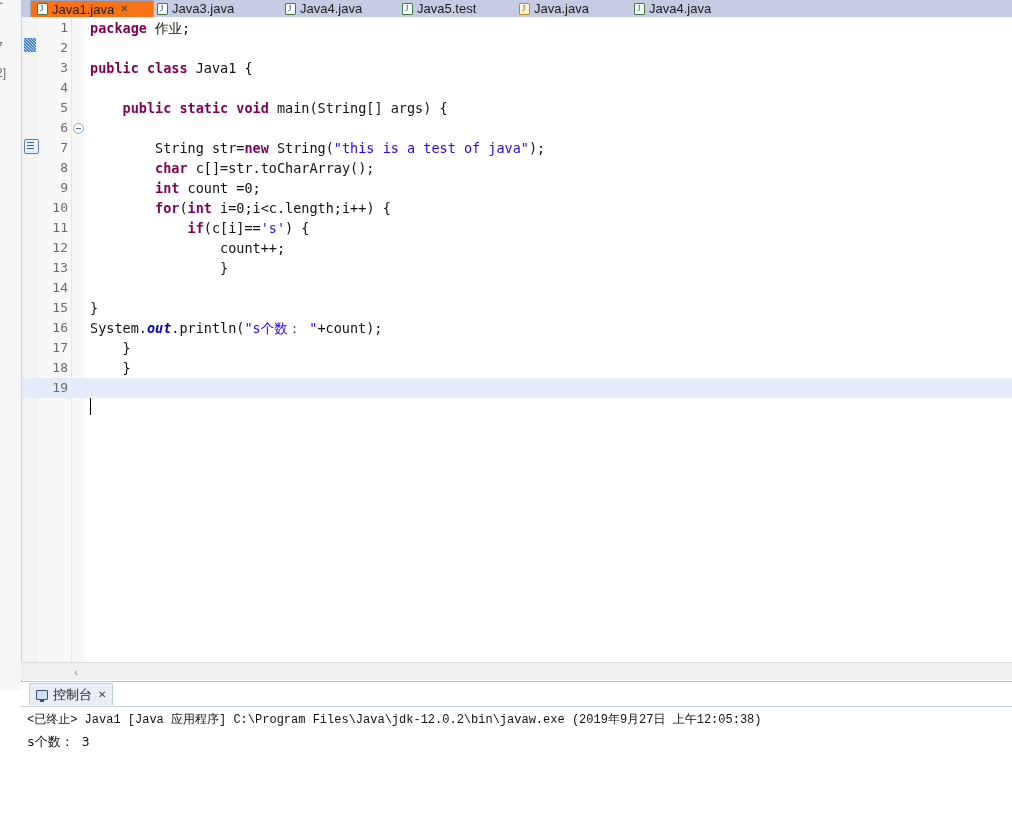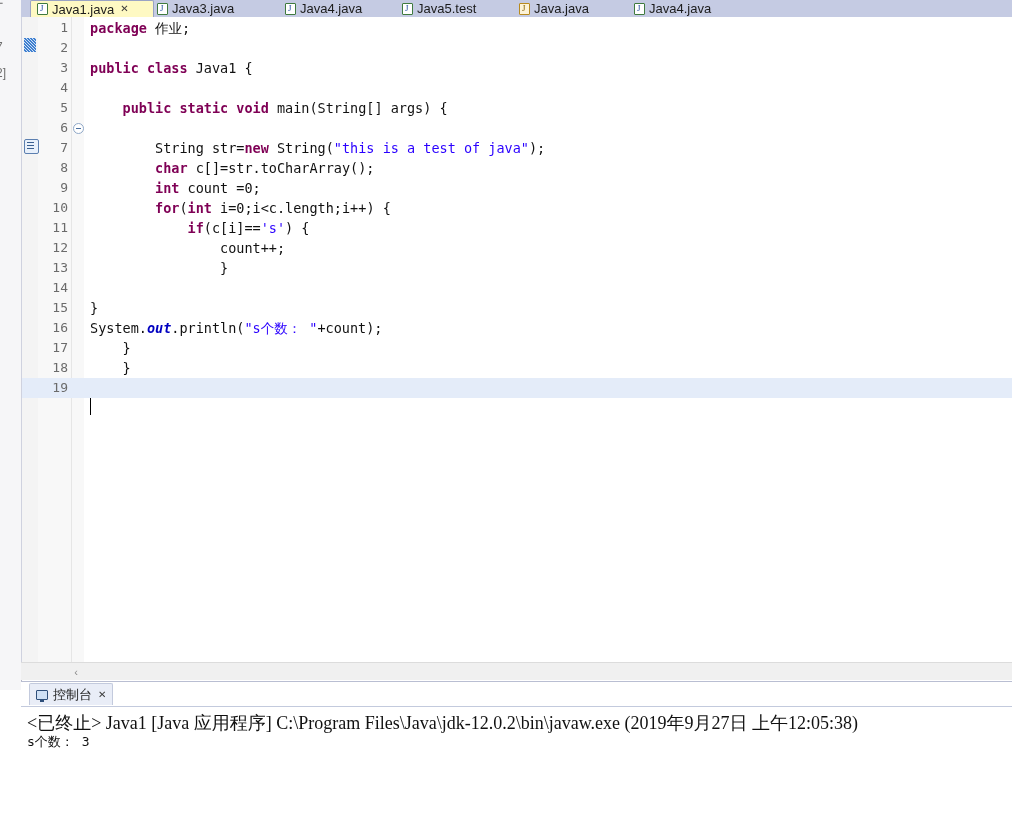--- a/index.html
+++ b/index.html
@@ -61,21 +61,21 @@
     display: flex;
     align-items: center;
     padding: 0 7px 0 6px;
     box-sizing: border-box;
     font-size: 13px;
     color: #1b1b1b;
     white-space: nowrap;
     font-family: "Liberation Sans", sans-serif;
   }
   .tab.active {
-    background: #fef9c3;
+    background: #f97316;
     border-top: 1px solid #9aa3c4;
     border-left: 1px solid #9aa3c4;
     border-right: 1px solid #9aa3c4;
     border-radius: 2px 2px 0 0;
   }
   .tab .tab-label { margin-left: 4px; }
   .tab .tab-close {
     margin-left: 6px;
     font-size: 10px;
     color: #3b3b3b;
@@ -305,22 +305,22 @@
     position: absolute;
     left: 0; top: 24px;
     width: 991px; height: 111px;
     background: #ffffff;
     border-top: 1px solid #c3cadd;
     box-sizing: border-box;
   }
   .console-line {
     position: absolute;
     left: 6px;
-    font-family: Liberation Serif, serif;
-    font-size: 18px;
+    font-family: Liberation Mono, monospace;
+    font-size: 12px;
     color: #111111;
     white-space: nowrap;
   }
   .console-line.l1 { top: 4px; }
   .console-line.l2 {
     top: 26px;
     font-family: "DejaVu Sans Mono", monospace;
     font-size: 13px;
   }
 </style>

